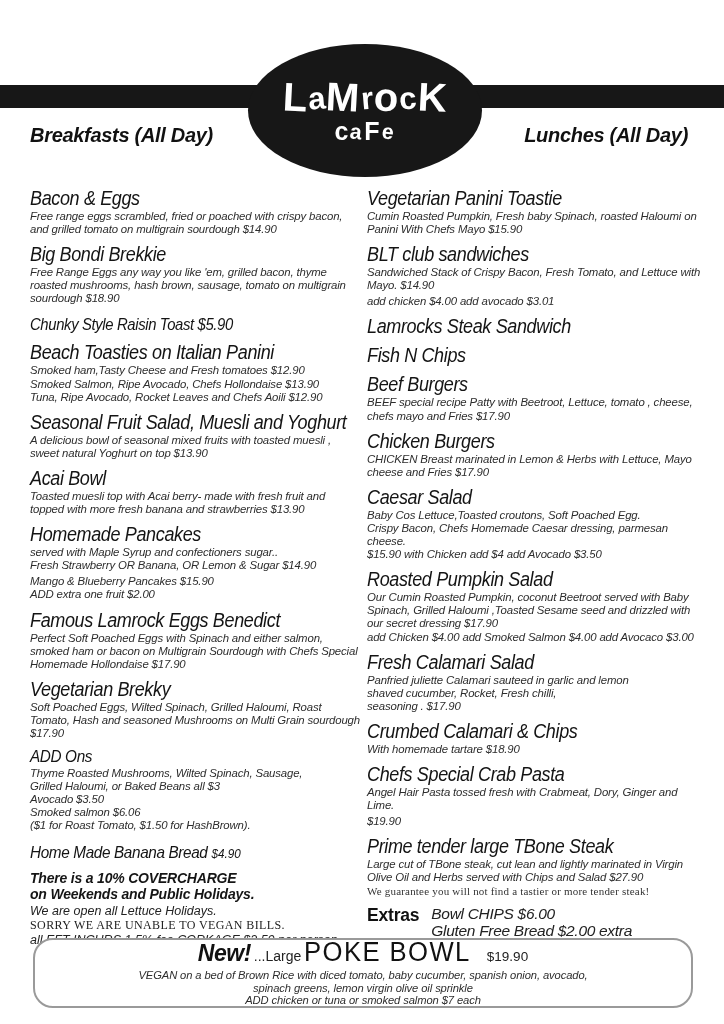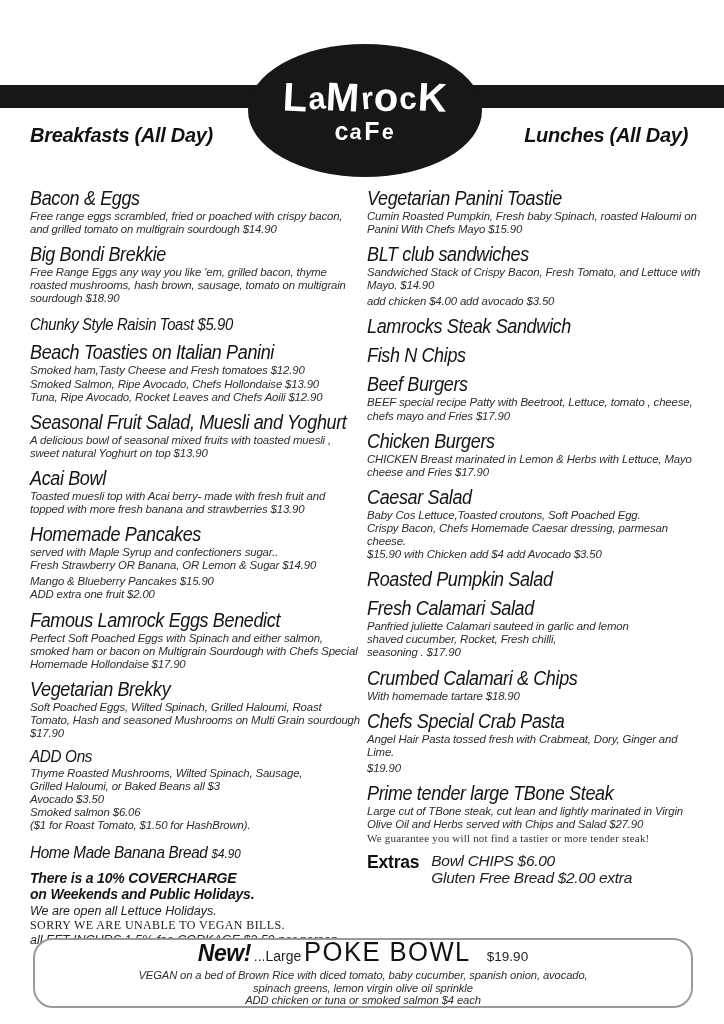--- a/index.html
+++ b/index.html
@@ -158,21 +158,21 @@
   </section>
 
   <section class="col col-right">
     <div class="item">
       <h3 class="h">Vegetarian Panini Toastie</h3>
       <p class="d">Cumin Roasted Pumpkin, Fresh baby Spinach, roasted Haloumi on Panini With Chefs Mayo $15.90</p>
     </div>
     <div class="item">
       <h3 class="h">BLT club sandwiches</h3>
       <p class="d">Sandwiched  Stack of Crispy Bacon, Fresh Tomato, and Lettuce with Mayo. $14.90</p>
-      <p class="d d2">add chicken $4.00 add avocado $3.50</p>
+      <p class="d d2">add chicken $4.00 add avocado $3.01</p>
     </div>
     <div class="item">
       <h3 class="h">Lamrocks Steak Sandwich</h3>
     </div>
     <div class="item">
       <h3 class="h">Fish N Chips</h3>
     </div>
     <div class="item">
       <h3 class="h">Beef Burgers</h3>
       <p class="d">BEEF special recipe Patty with Beetroot, Lettuce, tomato , cheese, chefs mayo and Fries $17.90</p>
@@ -182,20 +182,22 @@
       <p class="d">CHICKEN Breast marinated in Lemon &amp; Herbs with Lettuce, Mayo cheese and Fries $17.90</p>
     </div>
     <div class="item">
       <h3 class="h">Caesar Salad</h3>
       <p class="d">Baby Cos Lettuce,Toasted croutons, Soft Poached Egg.
 Crispy Bacon, Chefs Homemade Caesar dressing, parmesan cheese.
 $15.90  with Chicken add $4  add Avocado $3.50</p>
     </div>
     <div class="item">
       <h3 class="h">Roasted Pumpkin Salad</h3>
+      <p class="d">Our Cumin Roasted Pumpkin, coconut Beetroot served with Baby Spinach, Grilled Haloumi ,Toasted Sesame seed and drizzled with our secret dressing $17.90
+add Chicken $4.00 add Smoked Salmon $4.00 add Avocaco $3.00</p>
     </div>
     <div class="item">
       <h3 class="h">Fresh Calamari Salad</h3>
       <p class="d">Panfried juliette Calamari sauteed in garlic and lemon
 shaved cucumber, Rocket, Fresh chilli,
 seasoning . $17.90</p>
     </div>
     <div class="item">
       <h3 class="h">Crumbed Calamari &amp; Chips</h3>
       <p class="d">With homemade tartare  $18.90</p>
@@ -219,16 +221,16 @@
 
   <div class="poke-box">
     <div class="poke-title">
       <span class="poke-new">New!</span>
       <span class="poke-mid">...Large</span>
       <span class="poke-main">POKE BOWL</span>
       <span class="poke-price">$19.90</span>
     </div>
     <div class="poke-desc">VEGAN on a bed of Brown Rice with diced tomato, baby cucumber, spanish onion, avocado,
 spinach greens, lemon virgin olive oil sprinkle
-ADD chicken or tuna or smoked salmon $4 each</div>
+ADD chicken or tuna or smoked salmon $7 each</div>
   </div>
 
 </div>
 
 </body></html>

